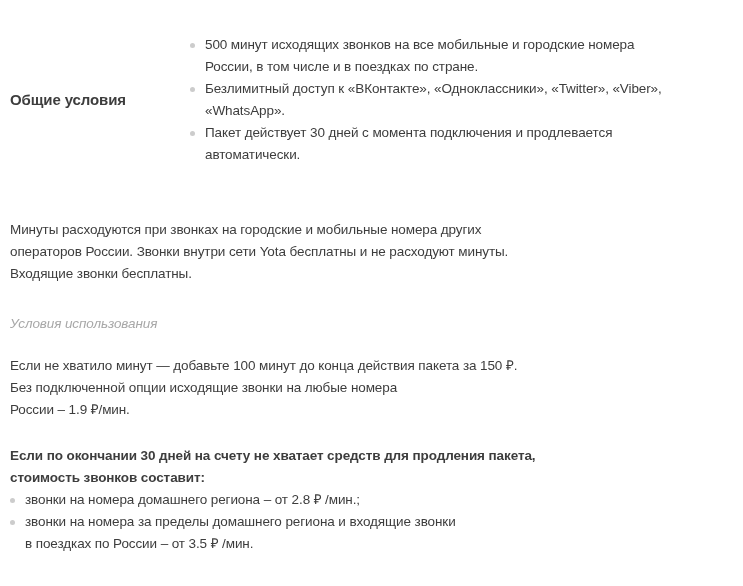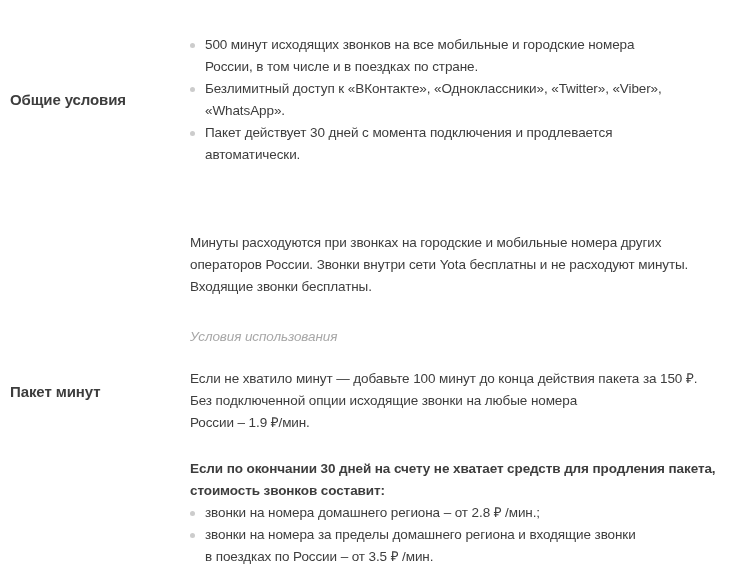--- a/index.html
+++ b/index.html
@@ -63,21 +63,21 @@
     content: "";
     position: absolute;
     left: -15px;
     top: 8.5px;
     width: 5px;
     height: 5px;
     border-radius: 50%;
     background: var(--bullet-color);
   }
   .para {
-    margin: 16px 0 24px 0;
+    margin: 3px 0 24px 0;
     white-space: pre-line;
   }
   .para-intro {
     margin-bottom: 28px;
   }
   .subheading {
     margin: 0 0 20px 0;
     color: var(--muted-color);
     white-space: pre-line;
     font-style: italic;
@@ -102,23 +102,20 @@
 России, в том числе и в поездках по стране.</li>
         <li>Безлимитный доступ к «ВКонтакте», «Одноклассники», «Twitter», «Viber»,
 «WhatsApp».</li>
         <li>Пакет действует 30 дней с момента подключения и продлевается
 автоматически.</li>
       </ul>
     </div>
   </section>
 
   <section class="row">
-    <div class="col-left">
-      <h3 class="section-title">Пакет минут</h3>
-    </div>
     <div class="col-right">
       <p class="para para-intro">Минуты расходуются при звонках на городские и мобильные номера других
 операторов России. Звонки внутри сети Yota бесплатны и не расходуют минуты.
 Входящие звонки бесплатны.</p>
       <p class="subheading">Условия использования</p>
       <p class="para">Если не хватило минут — добавьте 100 минут до конца действия пакета за 150 ₽.
 Без подключенной опции исходящие звонки на любые номера
 России – 1.9 ₽/мин.</p>
       <p class="para para-renewal">Если по окончании 30 дней на счету не хватает средств для продления пакета,
 стоимость звонков составит:</p>

